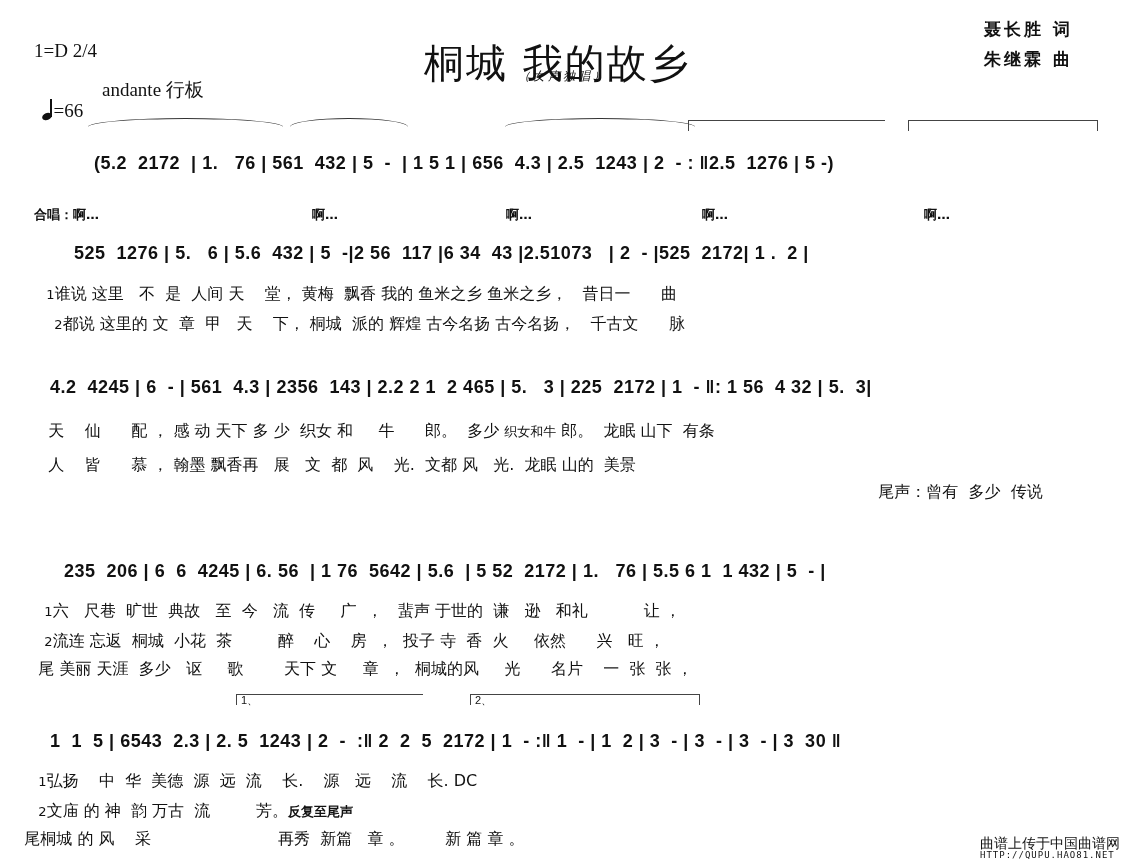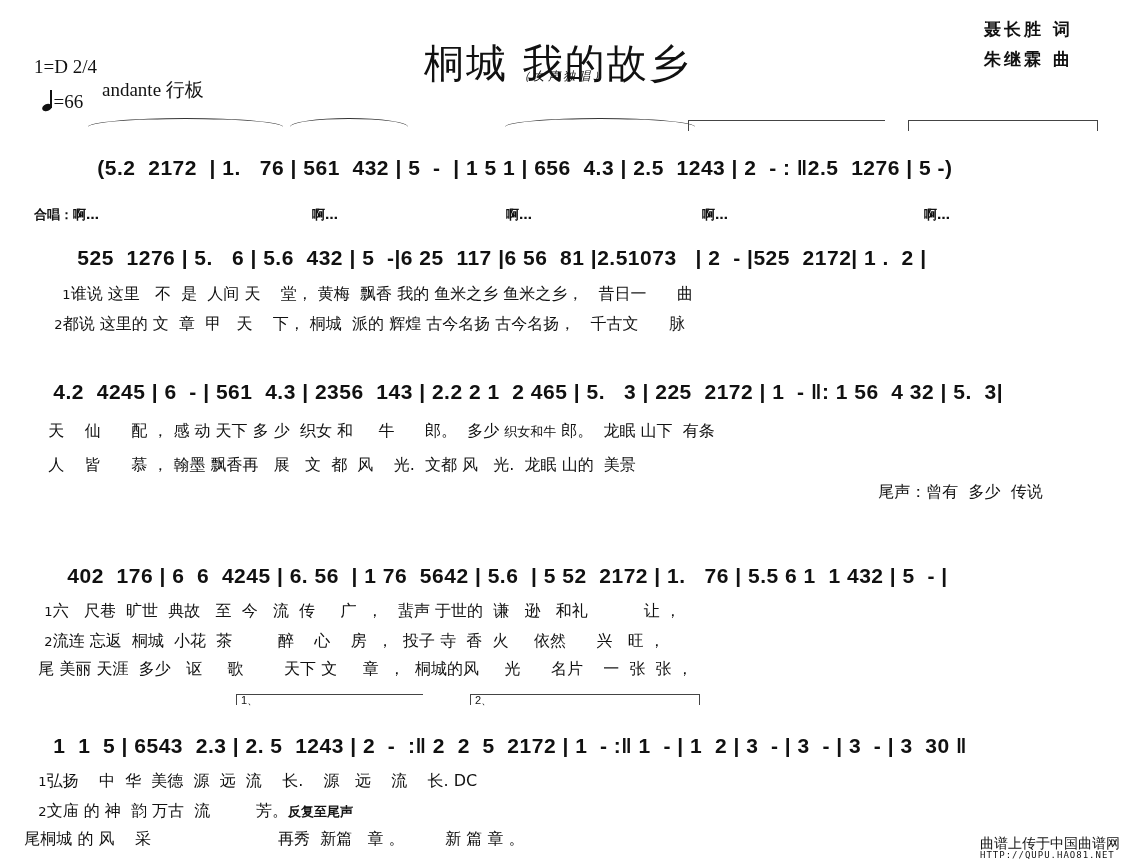--- a/index.html
+++ b/index.html
@@ -2,42 +2,42 @@
 <html><head>
 <meta charset="utf-8">
 <style>
   html, body { margin:0; padding:0; background:#ffffff; }
   body { width:1124px; height:860px; position:relative; overflow:hidden; color:#111; font-family:"DejaVu Sans", sans-serif; }
   .abs { position:absolute; white-space:pre; }
   .title { font-family:"DejaVu Serif", serif; font-size:40px; letter-spacing:2px; color:#111;margin-top:28px; }
   .meta { font-family:"Liberation Serif", serif; font-size:19px; }
   .credit { font-family:"DejaVu Serif", serif; font-size:17px; letter-spacing:3px; font-weight:bold; }
   .sub { font-family:"DejaVu Serif", serif; font-size:12px; letter-spacing:3px; font-style:italic; }
-  .note { font-family:"Liberation Sans", sans-serif; font-size:21px; font-weight:bold; letter-spacing:0.5px; }
+  .note { font-family:"Liberation Sans", sans-serif; font-size:18px; font-weight:bold; letter-spacing:0.5px; }
   .lyric { font-family:"DejaVu Sans", sans-serif; font-size:16px; letter-spacing:0px; }
   .chorus { font-family:"DejaVu Sans", sans-serif; font-size:13px; font-weight:bold;margin-top:40px; }
   .small { font-size:13px; }
   .volta { position:absolute; border-top:1.5px solid #444; border-left:1.5px solid #444; border-right:1.5px solid #444; height:10px; }
   .volta.open-right { border-right:none; }
   .volta-label { position:absolute; font-family:"Liberation Sans", sans-serif; font-size:11px; top:-2px; left:4px; }
   .watermark1 { font-family:"DejaVu Sans", sans-serif; font-size:14px; }
   .watermark2 { font-family:"DejaVu Sans Mono", monospace; font-size:9px; letter-spacing:1px; }
   .quarter-note { display:inline-block; position:relative; width:12px; height:22px; vertical-align:-4px; }
   .quarter-note .stem { position:absolute; left:8px; top:0; width:2px; height:18px; background:#111; }
   .quarter-note .head { position:absolute; left:0; top:14px; width:10px; height:7px; background:#111; border-radius:50%; transform:rotate(-20deg); }
   .slur { position:absolute; border-top:1.5px solid #333; border-radius:50% 50% 0 0 / 100% 100% 0 0; height:8px; }
   .bold { font-weight:bold; }
 </style>
 </head>
 <body>
 
 <div class="abs title" style="left:424px; top:8px;">桐城 我的故乡</div>
 <div class="abs sub" style="left:518px; top:68px;">（女声独唱）</div>
-<div class="abs meta" style="left:34px; top:56px;">1=D 2/4</div>
-<div class="abs meta" style="left:32px; top:68px;">
+<div class="abs meta" style="left:34px; top:40px;">1=D 2/4</div>
+<div class="abs meta" style="left:32px; top:77px;">
   <span class="quarter-note"><span class="stem"></span><span class="head"></span></span><span>=66</span>
 </div>
 <div class="abs meta" style="left:102px; top:77px;">andante 行板</div>
 <div class="abs credit" style="left:984px; top:18px;">聂长胜 词</div>
 <div class="abs credit" style="left:984px; top:48px;">朱继霖 曲</div>
 
 <div>
   <div class="slur" style="left:88px; top:118px; width:195px;"></div>
   <div class="slur" style="left:290px; top:118px; width:118px;"></div>
   <div class="slur" style="left:505px; top:118px; width:190px;"></div>
@@ -49,23 +49,23 @@
   </div>
   <div class="abs chorus" style="left:34px; top:166px;">合唱：啊…</div>
   <div class="abs chorus" style="left:312px; top:166px;">啊…</div>
   <div class="abs chorus" style="left:506px; top:166px;">啊…</div>
   <div class="abs chorus" style="left:702px; top:166px;">啊…</div>
   <div class="abs chorus" style="left:924px; top:166px;">啊…</div>
 </div>
 
 <div>
   <div class="abs note" style="left:52px; top:222px;">
-    <span>525  1276</span> <span>|</span> <span>5.   6</span> <span>|</span> <span>5.6  432</span> <span>|</span> <span>5  -</span><span>|</span><span>6 25  117</span> <span>|</span><span>6 56  81</span> <span>|</span><span>2.5</span><span>1073</span>   <span>|</span> <span>2  -</span> <span>|</span><span>525  2172</span><span>|</span> <span>1 .  2</span> <span>|</span><span></span>
+    <span>525  1276</span> <span>|</span> <span>5.   6</span> <span>|</span> <span>5.6  432</span> <span>|</span> <span>5  -</span><span>|</span><span>2 56  117</span> <span>|</span><span>6 34  43</span> <span>|</span><span>2.5</span><span>1073</span>   <span>|</span> <span>2  -</span> <span>|</span><span>525  2172</span><span>|</span> <span>1 .  2</span> <span>|</span><span></span>
   </div>
-  <div class="abs lyric" style="left:42px; top:265px;">
+  <div class="abs lyric" style="left:26px; top:265px;">
     <span class="small">1</span><span>谁说</span> <span>这里</span>   <span>不</span>  <span>是</span>  <span>人间</span> <span>天</span>    <span>堂</span><span>，</span> <span>黄梅</span>  <span>飘香</span> <span>我的</span> <span>鱼米</span><span>之乡</span> <span>鱼米之</span><span>乡，</span>   <span>昔日</span><span>一</span>      <span>曲</span>
   </div>
   <div class="abs lyric" style="left:34px; top:295px;">
     <span class="small">2</span><span>都说</span> <span>这里的</span> <span>文</span>  <span>章</span>  <span>甲</span>   <span>天</span>    <span>下</span><span>，</span> <span>桐城</span>  <span>派的</span> <span>辉煌</span> <span>古今</span><span>名扬</span> <span>古今名</span><span>扬，</span>   <span>千古</span><span>文</span>      <span>脉</span>
   </div>
 </div>
 
 <div>
   <div class="abs note" style="left:28px; top:356px;">
     <span>4.2  4245</span> <span>|</span> <span>6  -</span> <span>|</span> <span>561  4.3</span> <span>|</span> <span>2356  143</span> <span>|</span> <span>2.2 2 1  2 465</span> <span>|</span> <span>5.   3</span> <span>|</span> <span>225  2172</span> <span>|</span> <span>1  -</span> <span>‖:</span> <span>1 56  4 32</span> <span>|</span> <span>5.  3</span><span>|</span>
@@ -76,21 +76,21 @@
   <div class="abs lyric" style="left:28px; top:436px;">
     <span>人</span>    <span>皆</span>      <span>慕</span> <span>，</span> <span>翰墨</span> <span>飘香</span><span>再</span>   <span>展</span>   <span>文</span>  <span>都</span>  <span>风</span>    <span>光</span><span>.</span>  <span>文都</span> <span>风</span>   <span>光.</span>  <span>龙眠</span> <span>山的</span>  <span>美景</span>
   </div>
   <div class="abs lyric" style="left:858px; top:463px;">
     <span>尾声：</span><span>曾有</span>  <span>多少</span>  <span>传说</span>
   </div>
 </div>
 
 <div>
   <div class="abs note" style="left:42px; top:540px;">
-    <span>402  176</span> <span>|</span> <span>6  6</span>  <span>4245</span> <span>|</span> <span>6.</span> <span>56</span>  <span>|</span> <span>1 76  5642</span> <span>|</span> <span>5.6</span>  <span>|</span> <span>5 52  2172</span> <span>|</span> <span>1.   76</span> <span>|</span> <span>5.5 6 1  1 432</span> <span>|</span> <span>5  -</span> <span>|</span>
+    <span>235  206</span> <span>|</span> <span>6  6</span>  <span>4245</span> <span>|</span> <span>6.</span> <span>56</span>  <span>|</span> <span>1 76  5642</span> <span>|</span> <span>5.6</span>  <span>|</span> <span>5 52  2172</span> <span>|</span> <span>1.   76</span> <span>|</span> <span>5.5 6 1  1 432</span> <span>|</span> <span>5  -</span> <span>|</span>
   </div>
   <div class="abs lyric" style="left:24px; top:582px;">
     <span class="small">1</span><span>六</span>   <span>尺巷</span>  <span>旷世</span>  <span>典故</span>   <span>至</span>  <span>今</span>   <span>流</span>  <span>传</span>     <span>广</span>  <span>，</span>   <span>蜚声</span> <span>于世的</span>  <span>谦</span>   <span>逊</span>   <span>和礼</span>           <span>让</span> <span>，</span>
   </div>
   <div class="abs lyric" style="left:24px; top:612px;text-align:center;">
     <span class="small">2</span><span>流连</span> <span>忘返</span>  <span>桐城</span>  <span>小花</span>  <span>茶</span>         <span>醉</span>    <span>心</span>    <span>房</span>  <span>，</span>  <span>投子</span> <span>寺</span>  <span>香</span>  <span>火</span>     <span>依然</span>      <span>兴</span>   <span>旺</span> <span>，</span>
   </div>
   <div class="abs lyric" style="left:18px; top:640px;">
     <span>尾</span> <span>美丽</span> <span>天涯</span>  <span>多少</span>   <span>讴</span>     <span>歌</span>        <span>天下</span> <span>文</span>     <span>章</span>  <span>，</span>  <span>桐城的风</span>     <span>光</span>      <span>名片</span>    <span>一</span>  <span>张</span>  <span>张</span> <span>，</span>
   </div>

